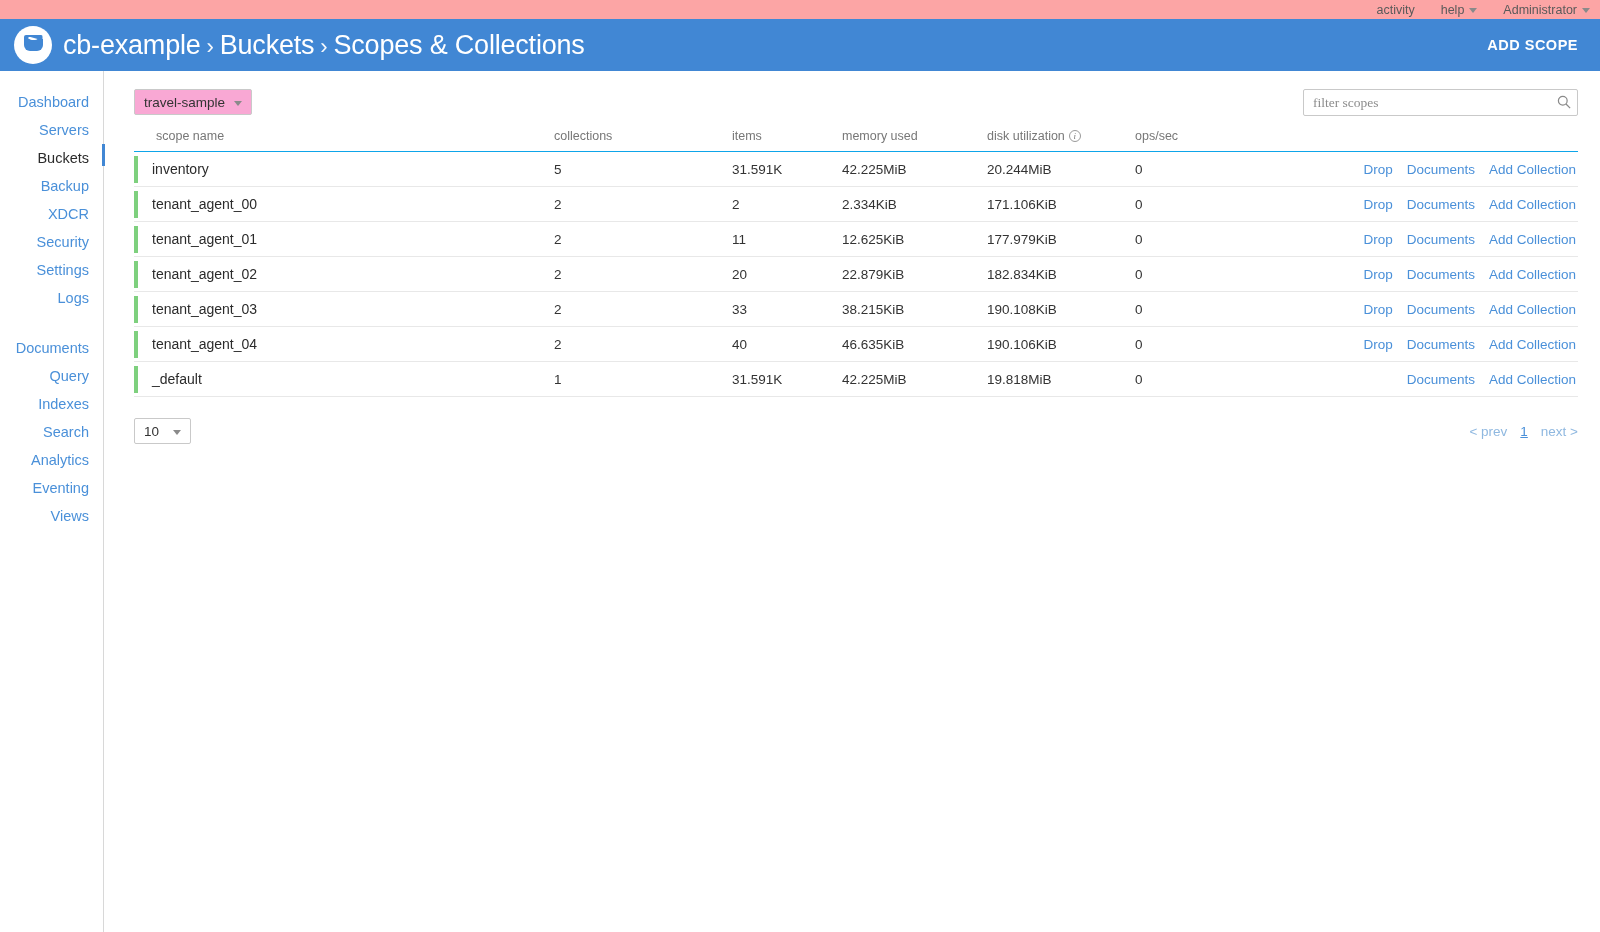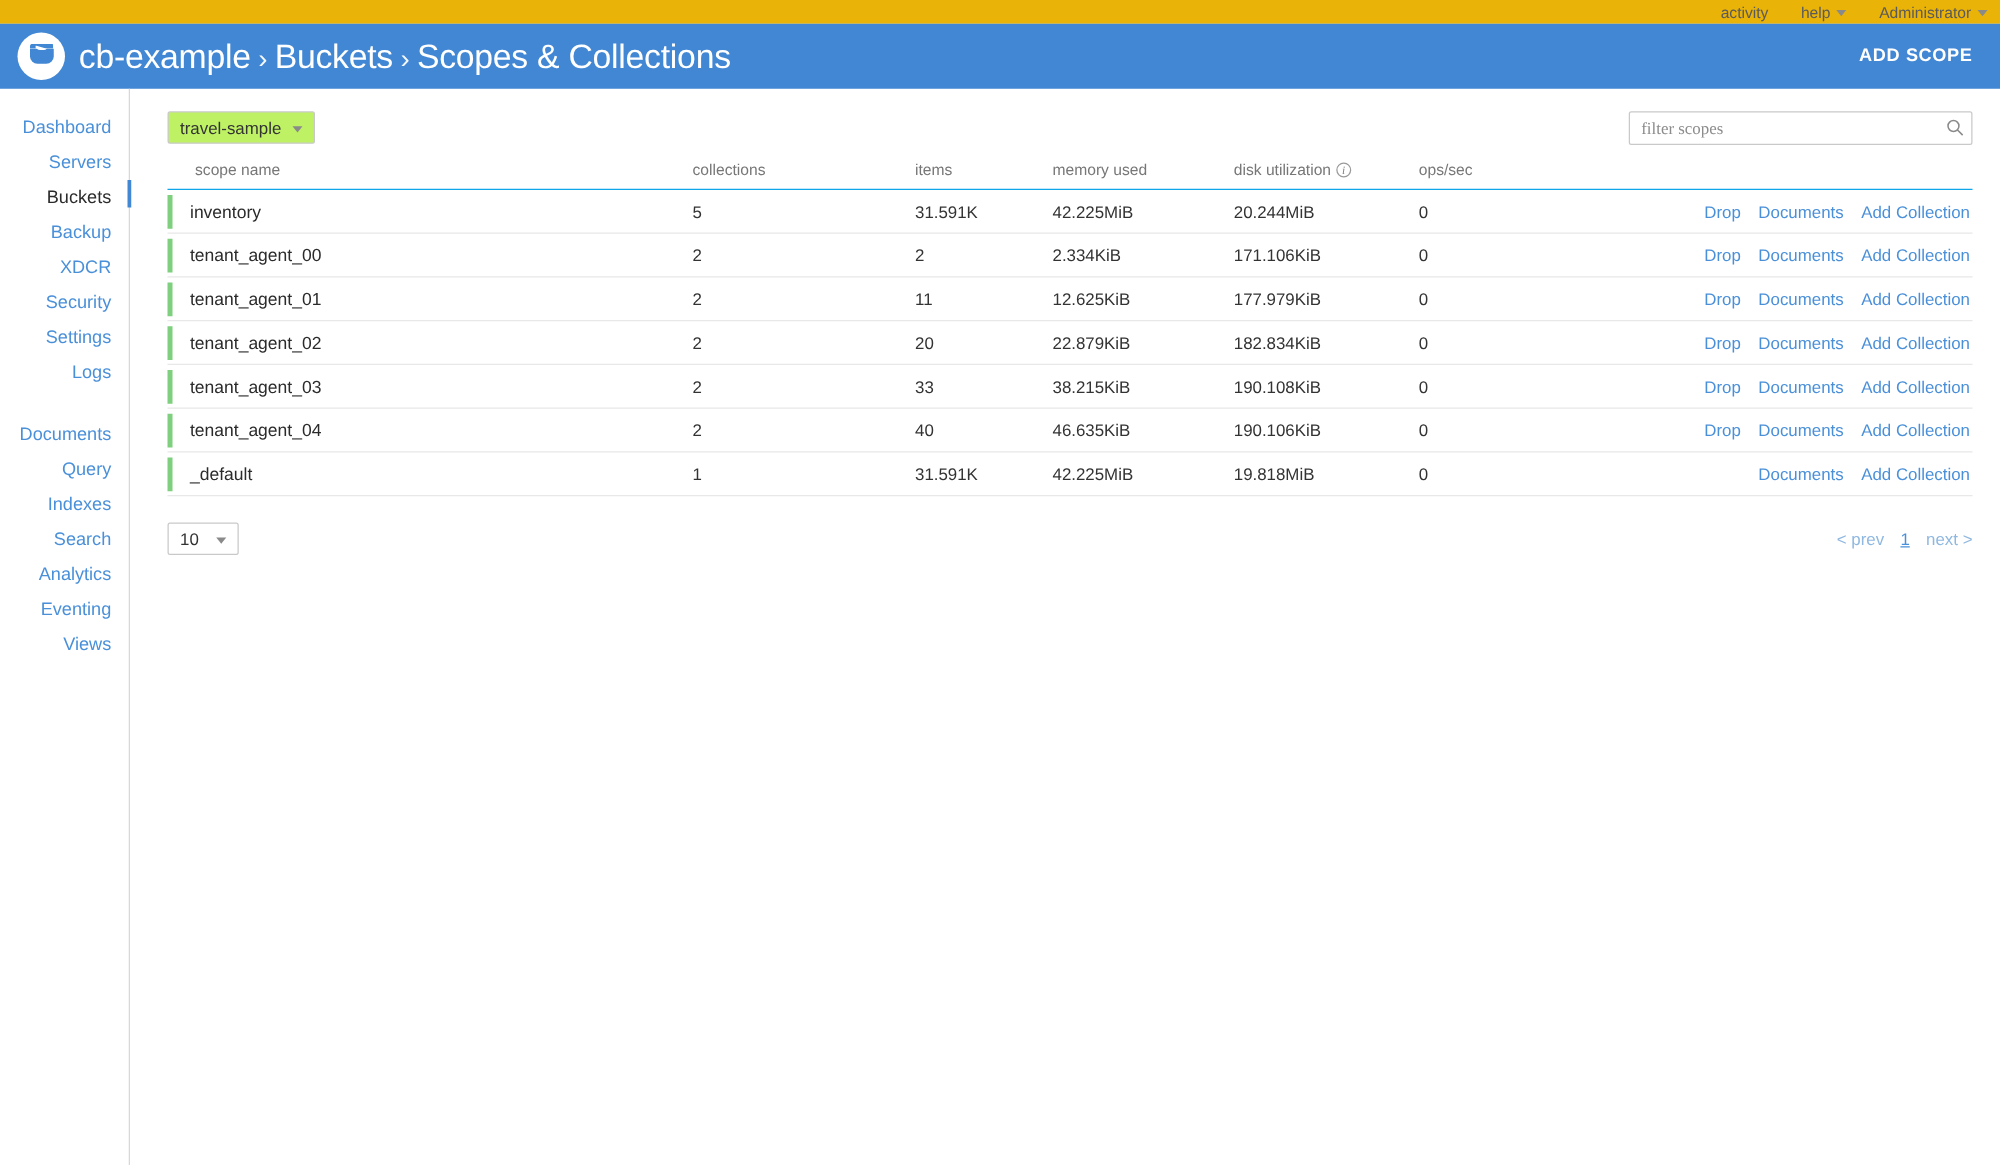--- a/index.html
+++ b/index.html
@@ -13,21 +13,21 @@
 
   
   .topbar {
     height: 19px;
     display: flex;
     justify-content: flex-end;
     align-items: center;
     padding-right: 10px;
     font-size: 12.5px;
     color: #666;
-    background: #eab308;
+    background: #fca5a5;
   }
   .topbar .tb-item {
     margin-left: 26px;
     color: #5a5a5a;
     display: inline-flex;
     align-items: center;
     gap: 5px;
     cursor: pointer;
     white-space: nowrap;
   }
@@ -150,21 +150,21 @@
   .toolbar {
     display: flex;
     align-items: flex-start;
     justify-content: space-between;
     height: 30px;
   }
   .bucket-select {
     height: 26px;
     border: 1px solid #c9c9c9;
     border-radius: 2px;
-    background: #bef264;
+    background: #f9a8d4;
     font-size: 13.5px;
     color: #333;
     padding: 0 9px;
     display: inline-flex;
     align-items: center;
     gap: 9px;
     cursor: pointer;
   }
   .filter-wrap {
     position: relative;

